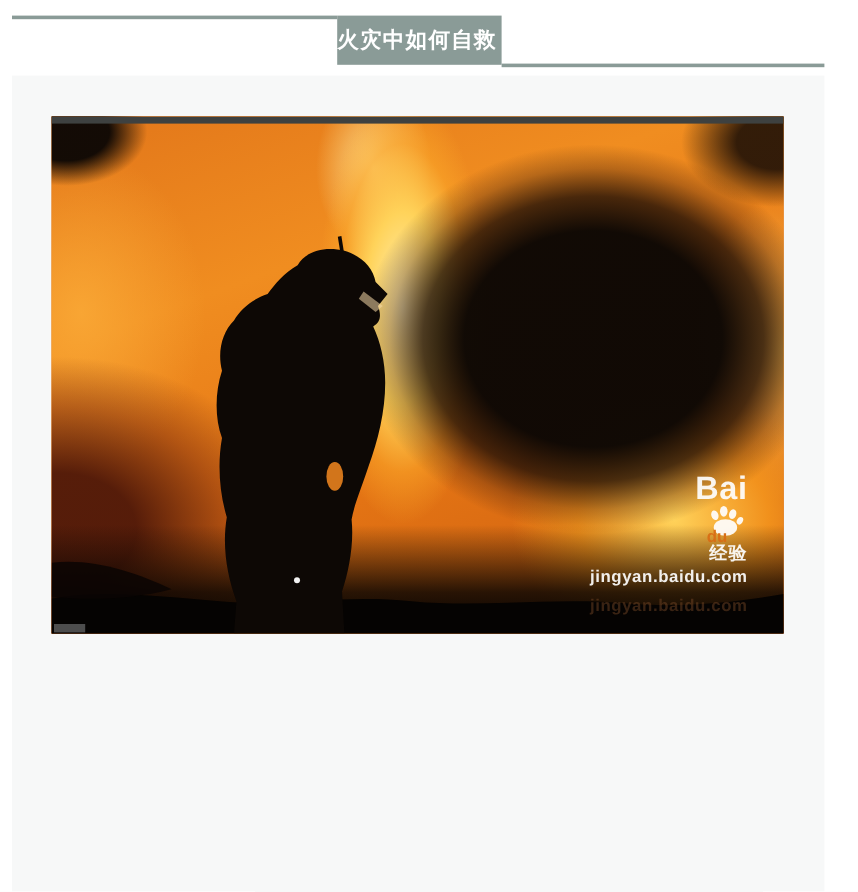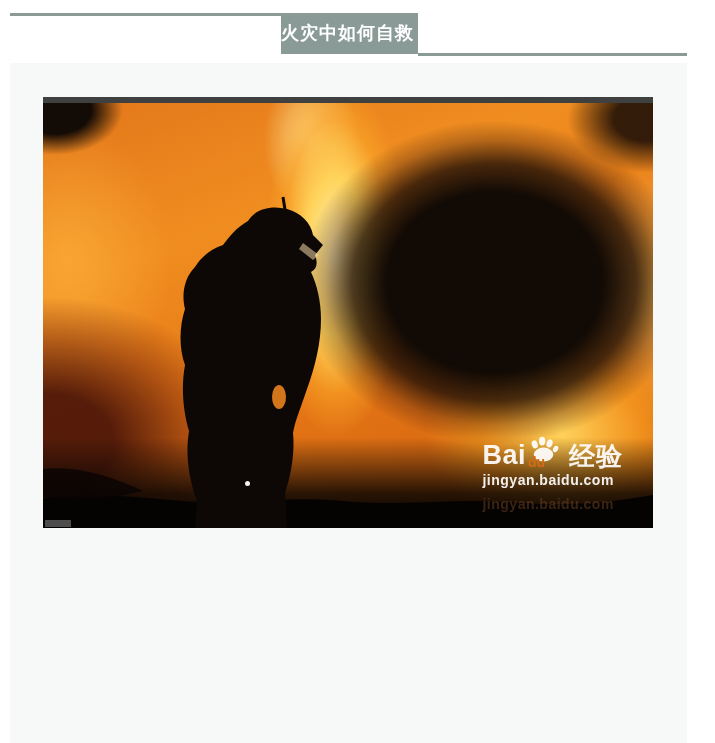--- a/index.html
+++ b/index.html
@@ -39,25 +39,25 @@
       linear-gradient(160deg, #e2761a 0%, #f08d20 30%, #e47414 62%, #c85c10 100%);
     background-color:#d96c14;
   }
   .hero-topbar{position:absolute;left:0;top:0;width:610px;height:6px;background:#3e4140;}
   .hero-art{position:absolute;left:0;top:0;}
   .hero-dot{position:absolute;left:202px;top:384px;width:5px;height:5px;border-radius:50%;
     background:#ffffff;opacity:.95;}
   .hero-chip{position:absolute;left:2px;top:423px;width:26px;height:7px;background:#5a5a5a;opacity:.85;}
   
   .watermark{position:absolute;right:30px;bottom:16px;text-align:left;color:#ffffff;opacity:.92;}
-  .wm-row1{display:flex;align-items:flex-end;line-height:1;}
+  .wm-row1{display:flex;align-items:flex-end;line-height:1;flex-direction:column;}
   .wm-bai{font-size:27px;font-weight:bold;letter-spacing:0.5px;}
   .wm-paw{display:inline-flex;flex-direction:column;align-items:flex-start;margin:0 2px;}
   .wm-du{font-size:14px;font-weight:bold;margin-top:-7px;}
-  .wm-jy{font-size:26px;font-weight:bold;margin-left:7px;letter-spacing:1px;}
+  .wm-jy{font-size:15px;font-weight:bold;margin-left:7px;letter-spacing:1px;}
   .wm-url{font-size:14px;font-weight:bold;margin-top:3px;letter-spacing:0.5px;}
   .wm-url-ghost{font-size:14px;font-weight:bold;margin-top:8px;color:#7a4a28;opacity:.5;letter-spacing:0.5px;}
   
   .body-text{
     margin:55px 20px 0 20px;
     font-size:17px;line-height:24px;color:#3f3f3f;
     text-indent:57px;text-align:justify;
   }
 </style>
 </head>

